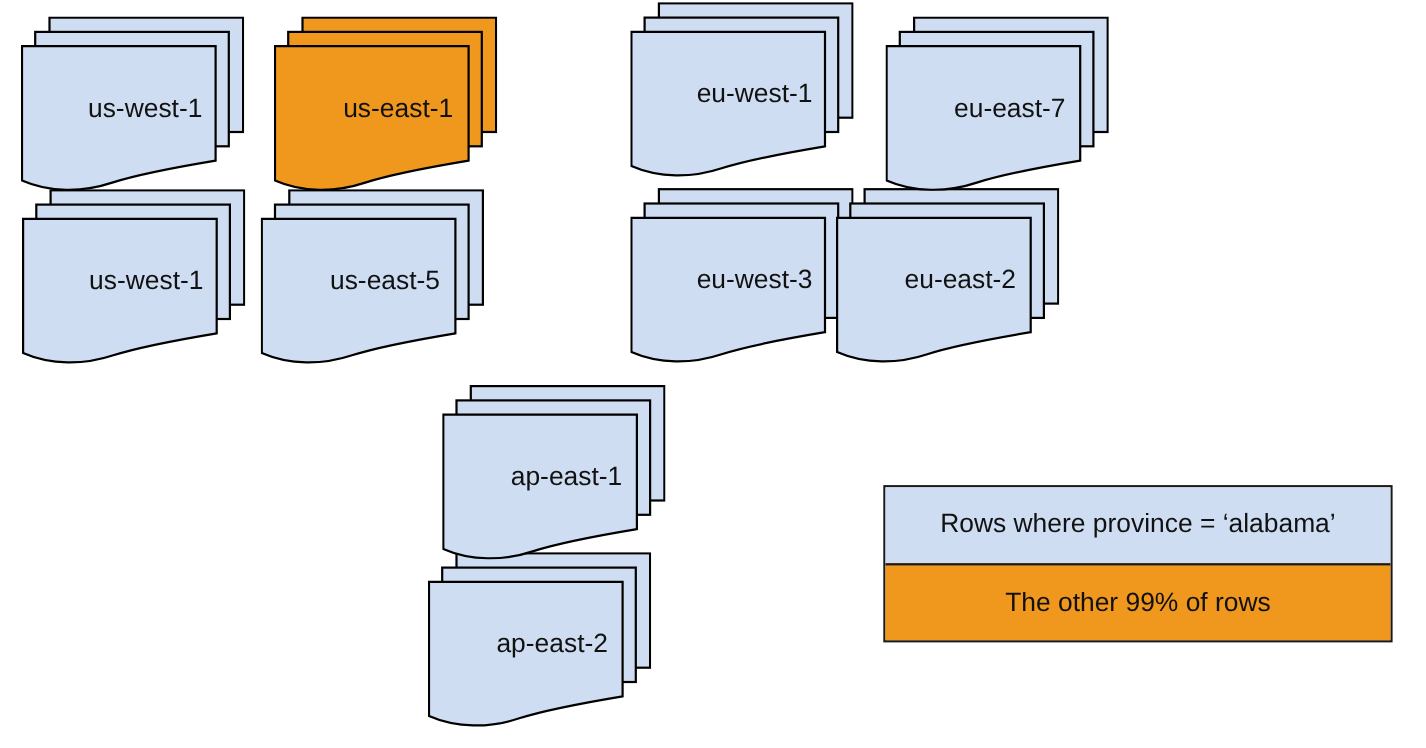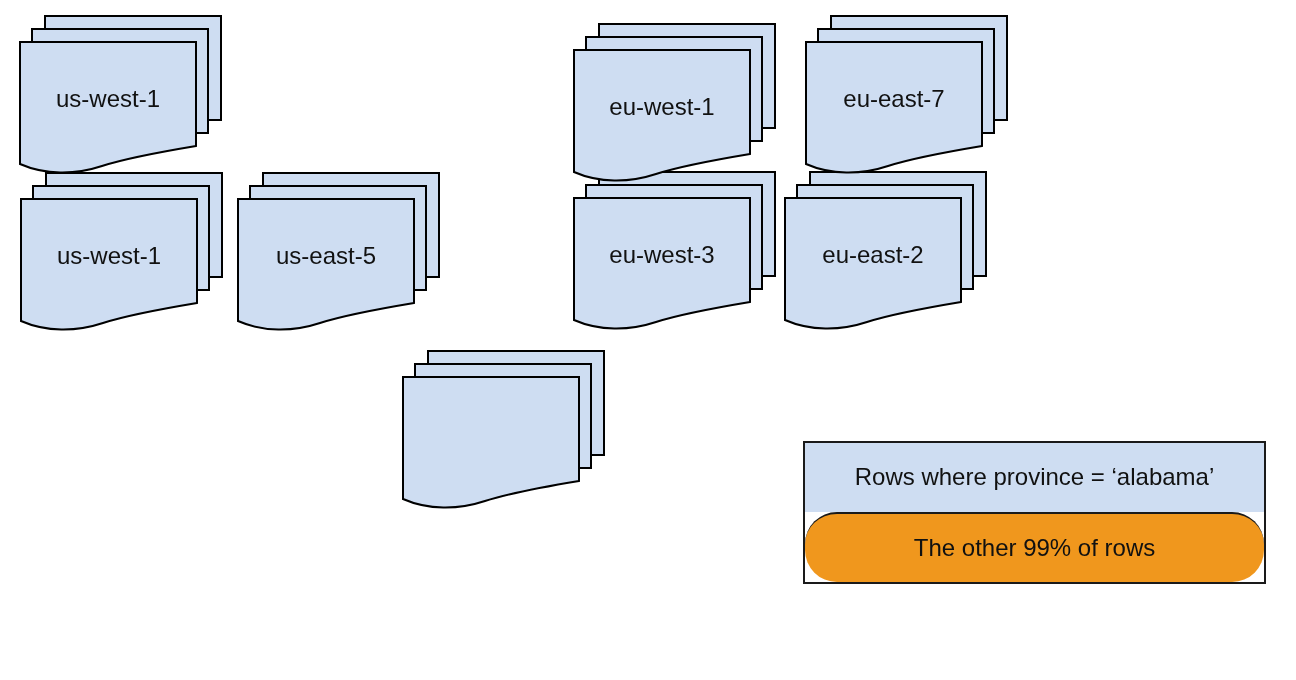--- a/index.html
+++ b/index.html
@@ -18,33 +18,33 @@
   .fill-blue{fill:var(--document-blue,#CEDDF2);}
   .fill-orange{fill:var(--document-orange,#F0971D);}
   #doc-stack rect,#doc-stack path{
     stroke:var(--shape-stroke,#000000);
     stroke-width:2;
     stroke-linejoin:miter;
   }
   .stack-label{
     position:absolute;left:1px;top:27px;width:176px;height:114px;
     display:flex;align-items:center;justify-content:center;
-    font-size:24px;line-height:1;white-space:nowrap;
+    font-size:24px;line-height:1;white-space:nowrap;padding-left:24px;
   }
   .legend{
     position:absolute;left:803px;top:441px;width:463px;height:143px;
     box-sizing:border-box;
     border:2px solid var(--legend-border,#1A1A1A);
     display:flex;flex-direction:column;z-index:3;justify-content:space-between;
   }
   .legend-row{
     flex:1;display:flex;align-items:center;justify-content:center;
     font-size:24px;white-space:nowrap;
   }
-  .legend-row + .legend-row{border-top:2px solid var(--legend-border,#1A1A1A);border-radius:32px;}
+  .legend-row + .legend-row{border-top:2px solid var(--legend-border,#1A1A1A);}
   .legend-blue{background:var(--document-blue,#CEDDF2);}
   .legend-orange{background:var(--document-orange,#F0971D);}
   .defs-holder{position:absolute;width:0;height:0;overflow:hidden;}
 </style>
 </head>
 <body>
 
 <svg class="defs-holder" aria-hidden="true">
   <defs>
     <g id="doc-stack">
@@ -57,22 +57,28 @@
 
 <div class="canvas">
 
   <div class="stack z2" style="left:19px;top:15px">
     <svg class="fill-blue" width="203" height="161" viewBox="0 0 203 161">
         <use href="#doc-stack"></use>
       </svg>
     <div class="stack-label">us-west-1</div>
   </div>
 
+  <div class="stack z2" style="left:249px;top:15px">
+    <svg class="fill-orange" width="203" height="161" viewBox="0 0 203 161">
+        <use href="#doc-stack"></use>
+      </svg>
+    <div class="stack-label">us-east-1</div>
+  </div>
 
-  <div class="stack z2" style="left:573px;top:23px">
+  <div class="stack z2" style="left:573px;top:2px">
     <svg class="fill-blue" width="203" height="161" viewBox="0 0 203 161">
         <use href="#doc-stack"></use>
       </svg>
     <div class="stack-label">eu-west-1</div>
   </div>
 
   <div class="stack z2" style="left:805px;top:15px">
     <svg class="fill-blue" width="203" height="161" viewBox="0 0 203 161">
         <use href="#doc-stack"></use>
       </svg>
@@ -93,33 +99,40 @@
     <div class="stack-label">us-east-5</div>
   </div>
 
   <div class="stack z1" style="left:573px;top:171px">
     <svg class="fill-blue" width="203" height="161" viewBox="0 0 203 161">
         <use href="#doc-stack"></use>
       </svg>
     <div class="stack-label">eu-west-3</div>
   </div>
 
-  <div class="stack z1" style="left:784px;top:171px">
+  <div class="stack z1" style="left:760px;top:171px">
     <svg class="fill-blue" width="203" height="161" viewBox="0 0 203 161">
         <use href="#doc-stack"></use>
       </svg>
     <div class="stack-label">eu-east-2</div>
   </div>
 
   <div class="stack z2" style="left:402px;top:350px">
     <svg class="fill-blue" width="203" height="161" viewBox="0 0 203 161">
         <use href="#doc-stack"></use>
       </svg>
+    <div class="stack-label">ap-east-1</div>
   </div>
 
+  <div class="stack z1" style="left:389px;top:502px">
+    <svg class="fill-blue" width="203" height="161" viewBox="0 0 203 161">
+        <use href="#doc-stack"></use>
+      </svg>
+    <div class="stack-label">ap-east-2</div>
+  </div>
 
   <div class="legend">
     <div class="legend-row legend-blue">
       <span>Rows where province = ‘alabama’</span>
     </div>
     <div class="legend-row legend-orange">
       <span>The other 99% of rows</span>
     </div>
   </div>
 

